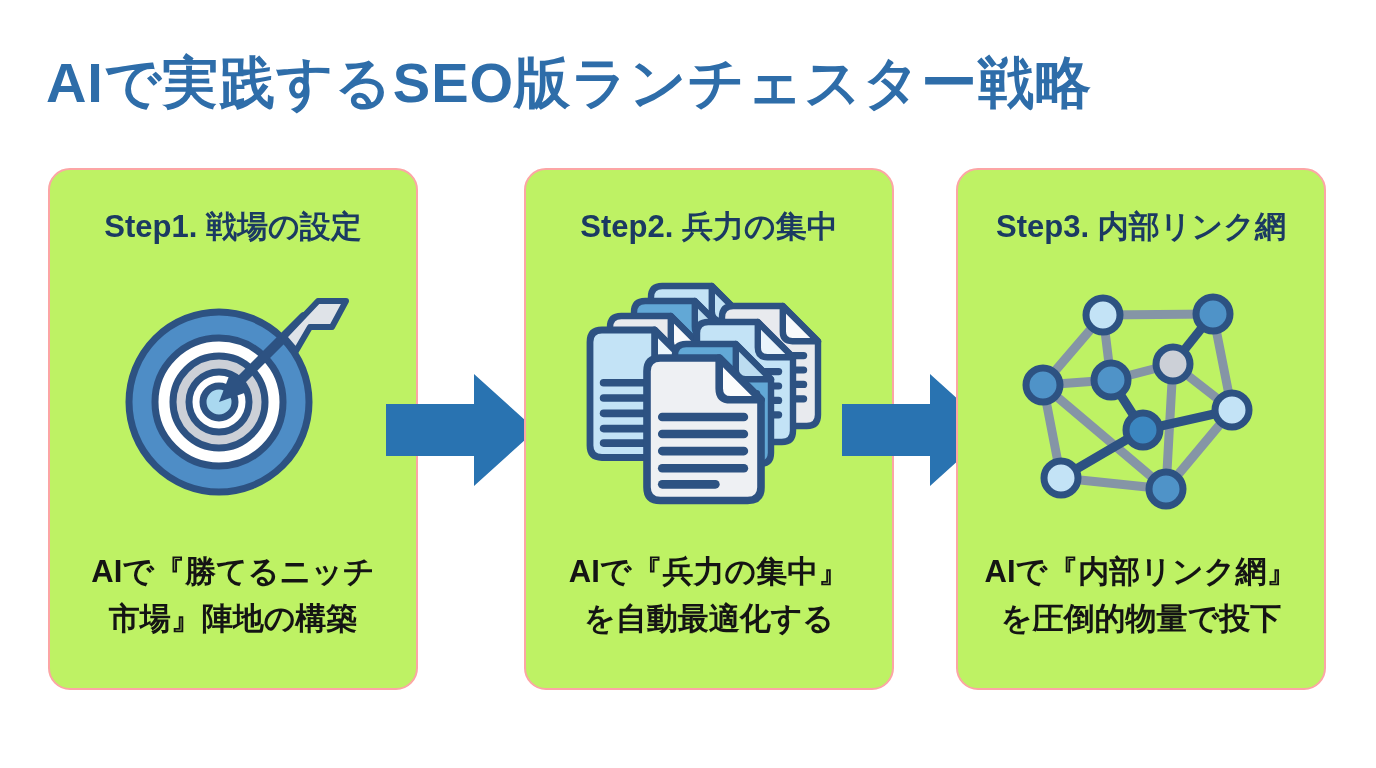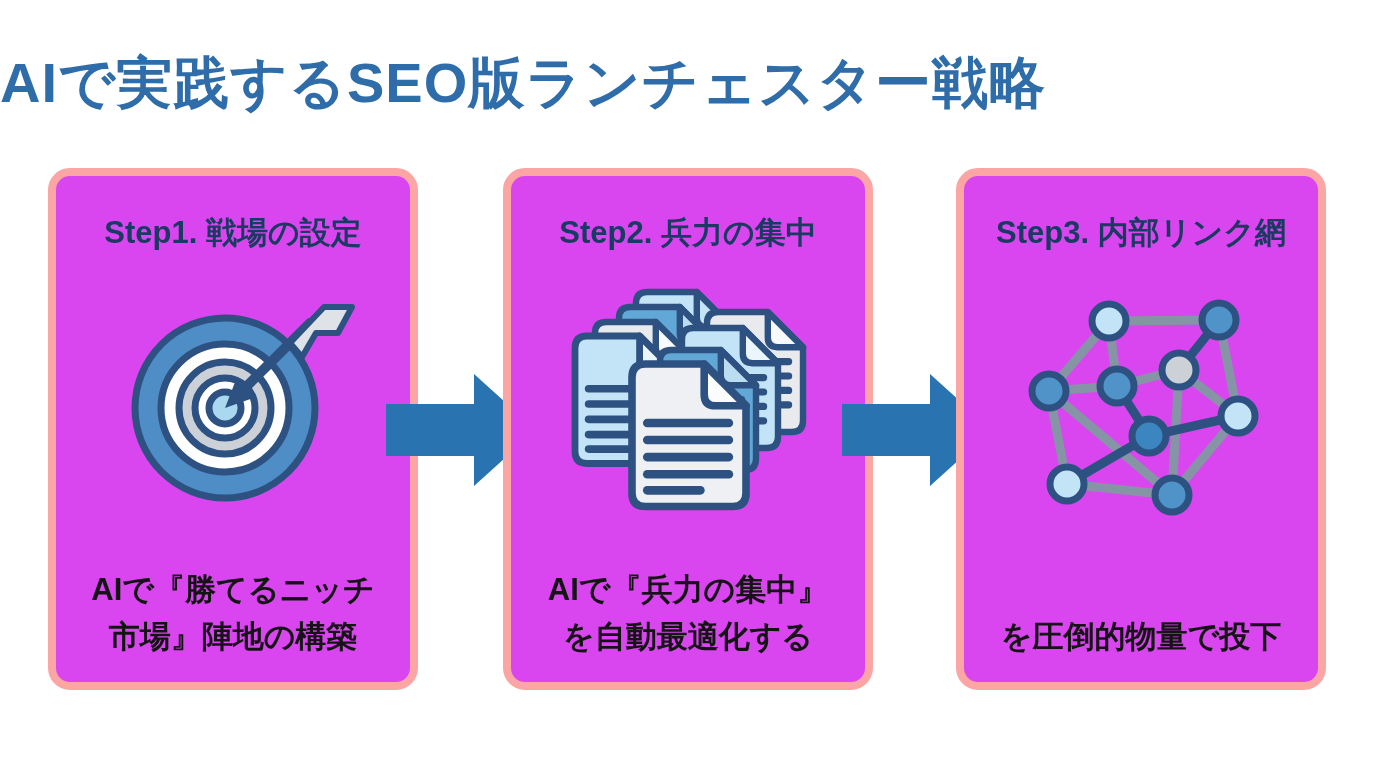--- a/index.html
+++ b/index.html
@@ -5,48 +5,47 @@
   * { margin:0; padding:0; box-sizing:border-box; }
   html,body { width:1376px; height:768px; }
   body {
     background:#ffffff;
     font-family:"Liberation Sans","DejaVu Sans",sans-serif;
     position:relative;
     overflow:hidden;
   }
   .title {
     position:absolute; left:0; top:46px; width:1092px;
-    text-align:left;
+    text-align:right;
     font-size:56px; font-weight:800; letter-spacing:1px;
     color:#2e6da9;
   }
   .card {
     position:absolute; top:168px; width:370px; height:522px;
-    background:#d946ef;
-    border:8px solid #fca5a5;
+    background:#bef264;
+    border:2px solid #fca5a5;
     border-radius:22px;
   }
   .card-1 { left:48px; }
-  .card-2 { left:503px;padding-left:44px; }
+  .card-2 { left:524px;padding-left:44px; }
   .card-3 { left:956px; }
   .step-title {
     position:absolute; top:36px; left:0; width:100%;
     text-align:center;
     font-size:31px; font-weight:800;
     color:#1b3a62;
   }
   .icon-box {
     position:absolute; top:100px; left:-6px; width:370px; height:255px;
   }
   .desc {
     position:absolute; top:378px; left:0; width:100%;
     text-align:center;
     font-size:31px; font-weight:800; line-height:47px;
     color:#141414;
-    margin-top:12px;
   }
   .arrow {
     position:absolute; top:374px; width:150px; height:112px;
   }
   .arrow-1 { left:386px; }
   .arrow-2 { left:842px; }
 </style>
 </head>
 <body>
 
@@ -214,16 +213,16 @@
         <circle cx="91" cy="115" r="17" fill="#4f93c8"></circle>
         <circle cx="159" cy="110" r="17" fill="#4f93c8"></circle>
         <circle cx="191" cy="160" r="17" fill="#3b86c0"></circle>
         <circle cx="280" cy="140" r="17" fill="#c3e3f6"></circle>
         <circle cx="109" cy="208" r="17" fill="#c3e3f6"></circle>
         <circle cx="214" cy="219" r="17" fill="#4f93c8"></circle>
       </g>
     </svg>
   </div>
   <p class="desc">
-    <br>
+    <span>AIで『内部リンク網』</span><br>
     <span>を圧倒的物量で投下</span>
   </p>
 </section>
 
 </body></html>

